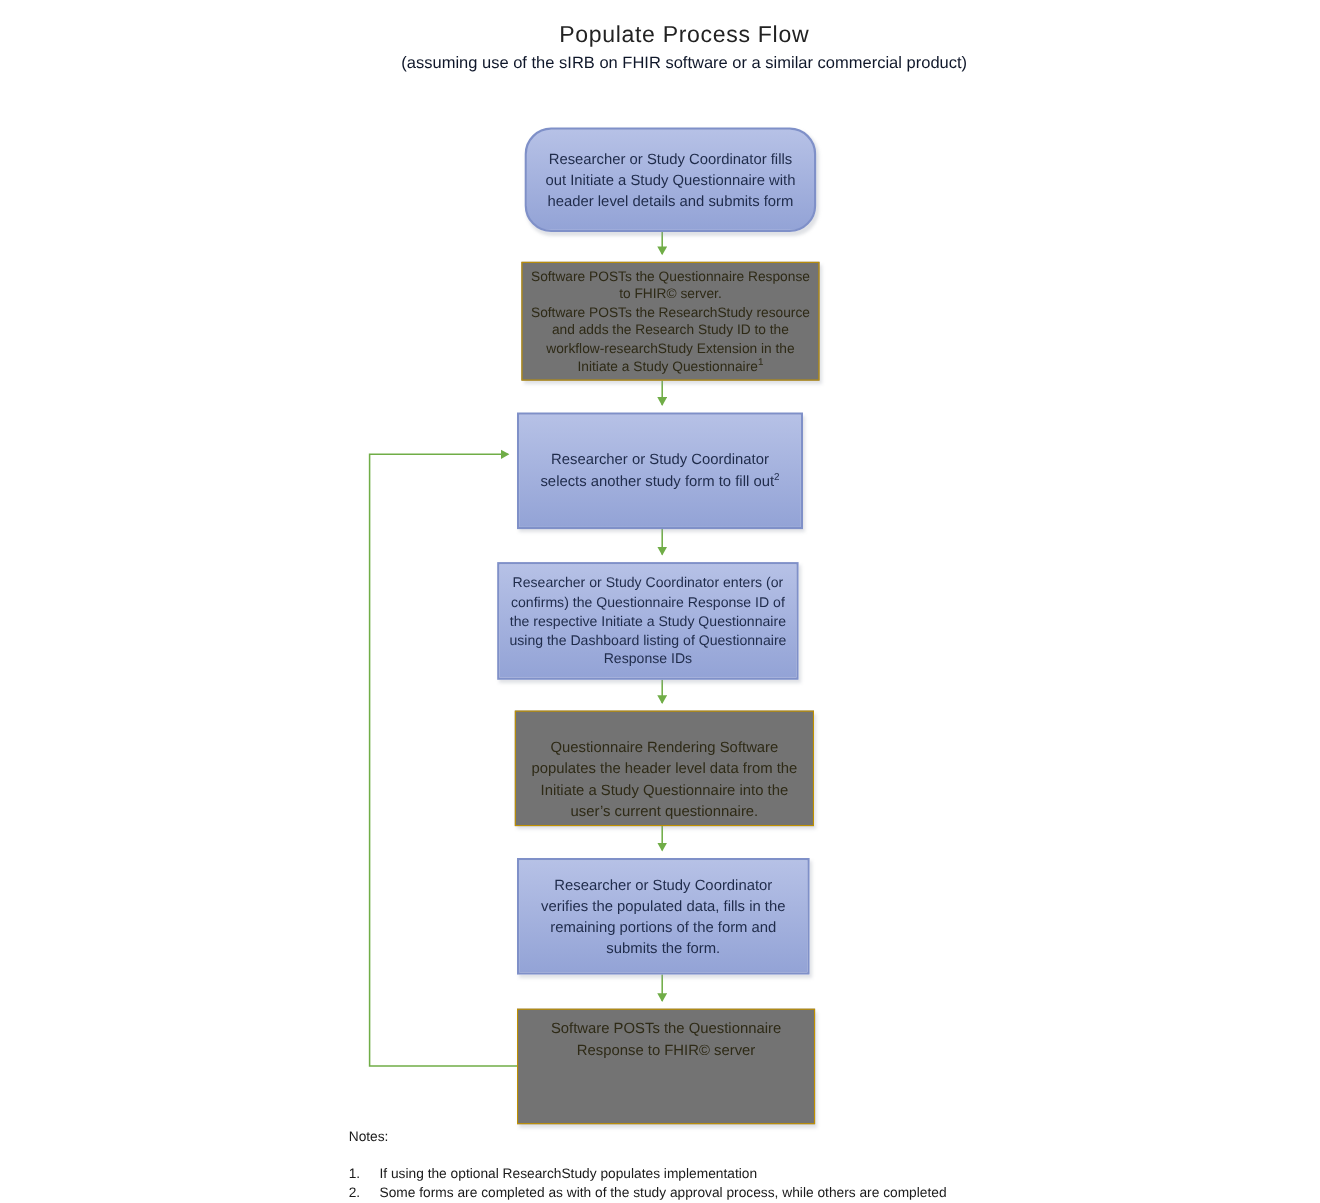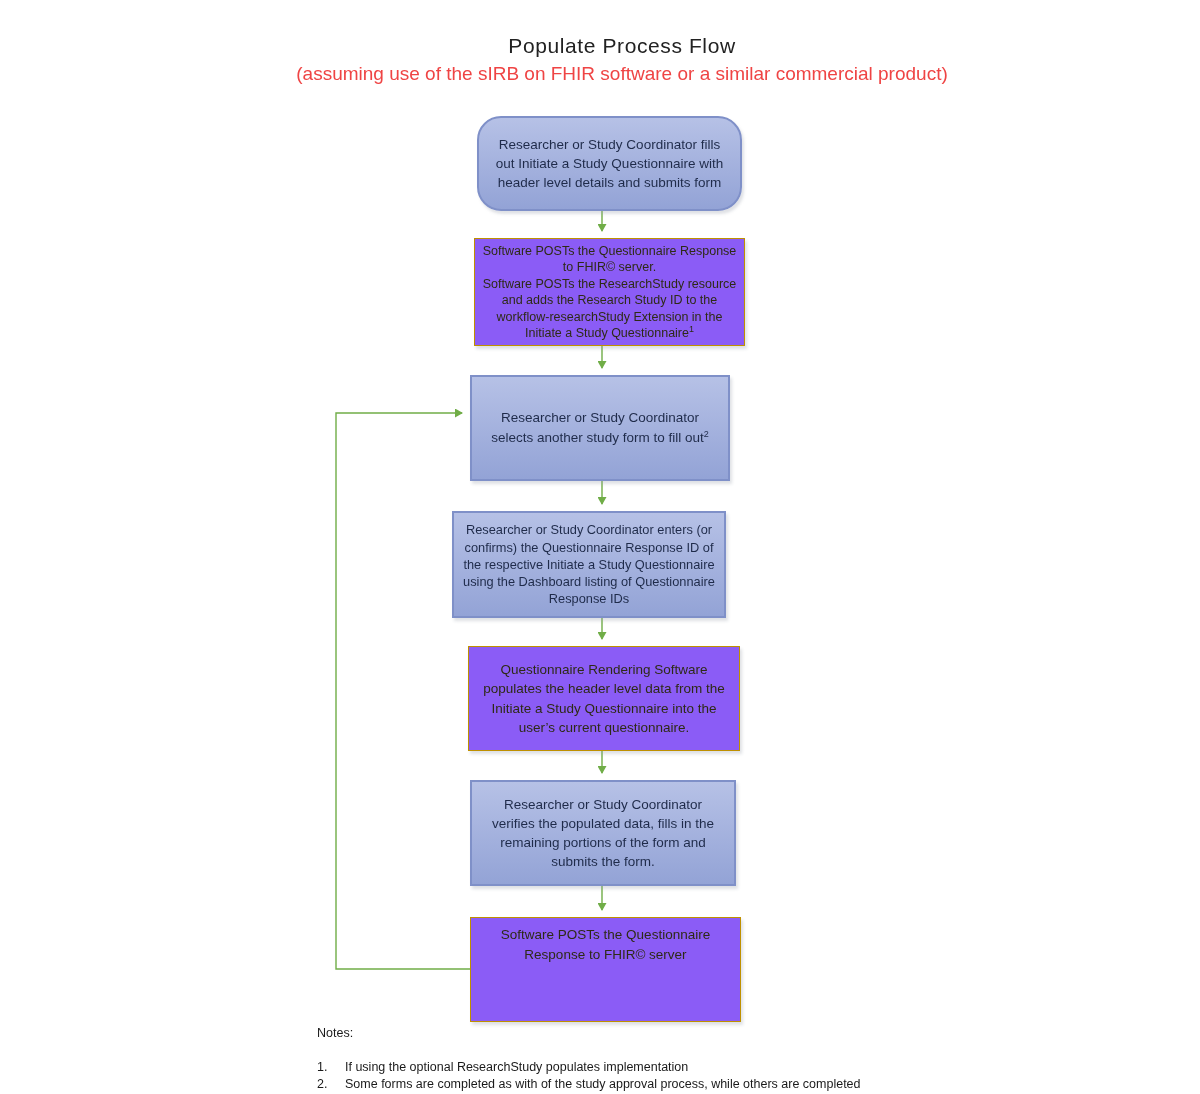--- a/index.html
+++ b/index.html
@@ -6,66 +6,66 @@
   .canvas {
     position: relative;
     width: 1200px;
     height: 1094px;
     background: #ffffff;
     font-family: "Liberation Sans", sans-serif;
     overflow: hidden;
   }
   .header {
     position: absolute;
-    top: 34px;
+    top: 20px;
     left: 0;
     width: 1200px;
     padding-left: 44px;
     box-sizing: border-box;
     text-align: center;
     color: #262626;
   }
   .title {
     font-size: 21px;
     letter-spacing: 0.6px;
     font-weight: 400;
     color: #222222;
   }
   .subtitle {
     margin-top: 5px;
-    font-size: 19px;
-    color: #ef4444;
+    font-size: 15px;
+    color: #0f172a;
   }
   .box {
     position: absolute;
     box-sizing: border-box;
     display: flex;
     align-items: center;
     justify-content: center;
     text-align: center;
     box-shadow: 2px 3px 3px rgba(150,155,170,0.30);
   }
   .box .box-text { width: 100%; }
   .box .box-text span { white-space: pre-line; }
   .box sup { font-size: 9px; line-height: 0; }
   .blue {
     background: linear-gradient(#b6c1e6, #93a3d6);
     border: 2px solid #7f90c8;
     color: #1f2b4a;
   }
   .yellow {
-    background: #8b5cf6;
+    background: #737373;
     border: 1.5px solid #bf9000;
     color: #2e2a16;
   }
   .box-1 { left: 477px; top: 116px; width: 265px; height: 95px; font-size: 13.5px; line-height: 1.42; padding: 0 9px; border-radius: 24px; }
   .box-2 { left: 474px; top: 238px; width: 271px; height: 108px; font-size: 12.5px; line-height: 1.32; padding: 0 5px; }
   .box-3 { left: 470px; top: 375px; width: 260px; height: 106px; font-size: 13.5px; line-height: 1.45; padding: 0 9px; }
   .box-4 { left: 452px; top: 511px; width: 274px; height: 107px; font-size: 12.8px; line-height: 1.35; padding: 0 5px; }
-  .box-5 { left: 468px; top: 646px; width: 272px; height: 105px; font-size: 13.5px; line-height: 1.44; padding: 13px 9px 0 9px; align-items: flex-start; }
+  .box-5 { left: 468px; top: 646px; width: 272px; height: 105px; font-size: 13.5px; line-height: 1.44; padding: 23px 9px 0 9px; align-items: flex-start; }
   .box-6 { left: 470px; top: 780px; width: 266px; height: 106px; font-size: 13.5px; line-height: 1.42; padding: 0 9px; }
   .box-7 { left: 470px; top: 917px; width: 271px; height: 105px; font-size: 13.5px; line-height: 1.45; padding: 7px 5px 0 5px; align-items: flex-start; }
   .arrows-layer {
     position: absolute;
     left: 0; top: 0;
     width: 1200px; height: 1094px;
     pointer-events: none;
   }
   .notes {
     position: absolute;

